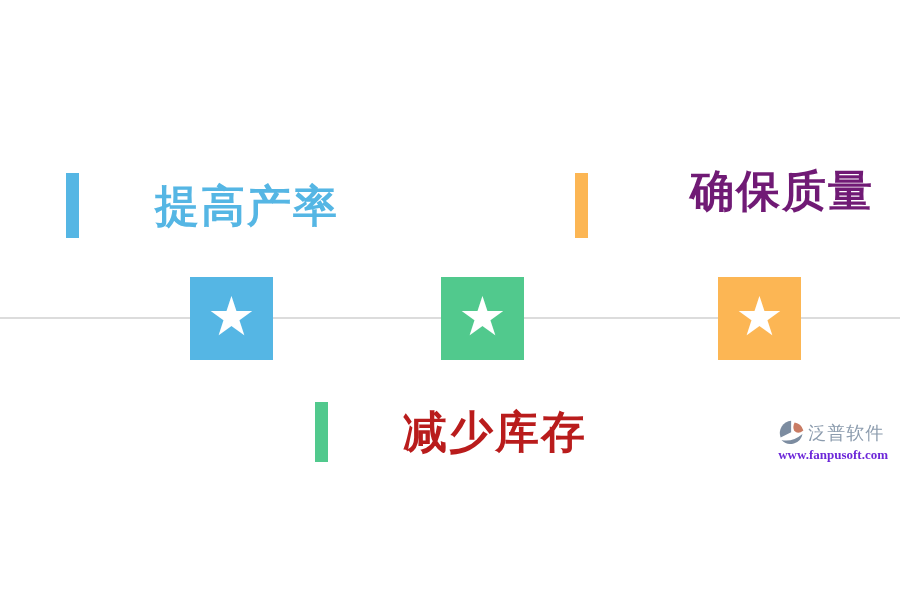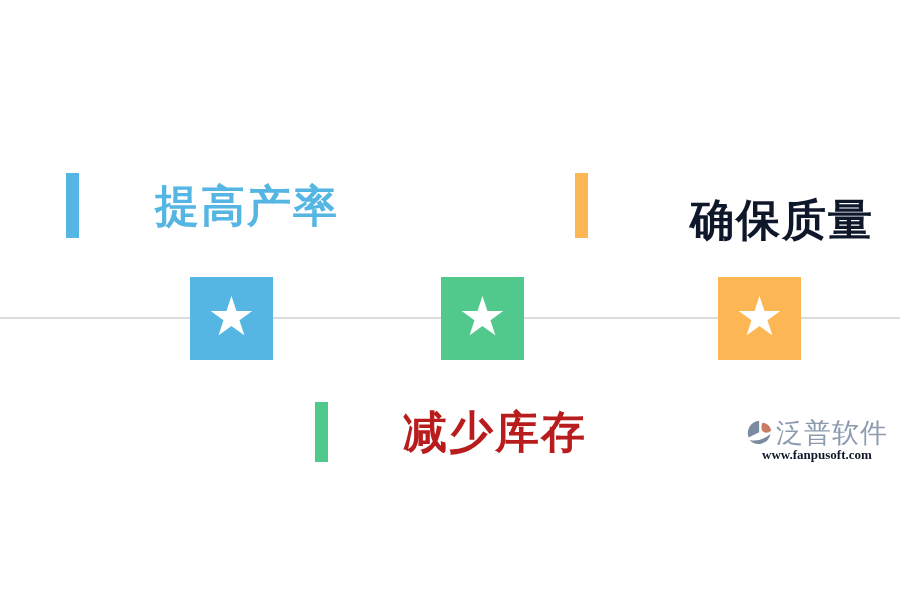--- a/index.html
+++ b/index.html
@@ -53,48 +53,48 @@
   .bar-green  { left: 315px; top: 402px; height: 60px; background: #51C98D; }
   
   .label {
     position: absolute;
     font-weight: bold;
     font-size: 44px;
     letter-spacing: 2px;
     white-space: nowrap;
   }
   .label-blue   { left: 155px; top: 173px; line-height: 65px; color: #55B6E4; }
-  .label-orange { left: 690px; top: 187px; line-height: 65px; color: #0f172a; }
+  .label-orange { left: 690px; top: 158px; line-height: 65px; color: #701a75; }
   .label-green  { left: 403px; top: 401px; line-height: 62px; color: #b91c1c; }
   
   .logo {
     position: absolute;
     right: 12px;
     bottom: 6px;
     text-align: center;
   }
   .logo-row {
     display: flex;
     align-items: center;
     justify-content: flex-start;
     gap: 2px;
   }
   .brand {
-    font-size: 27px;
+    font-size: 18px;
     line-height: 28px;
     color: #8C9CAE;
     letter-spacing: 1px;
     white-space: nowrap;
   }
   .url {
     font-family: "Liberation Serif", serif;
     font-weight: bold;
     font-size: 13px;
     line-height: 15px;
-    color: #0f172a;
+    color: #6d28d9;
     margin-top: 0px;
     white-space: nowrap;
   }
 </style>
 </head>
 <body>
 
 <div class="canvas">
 
   <div class="timeline"></div>

